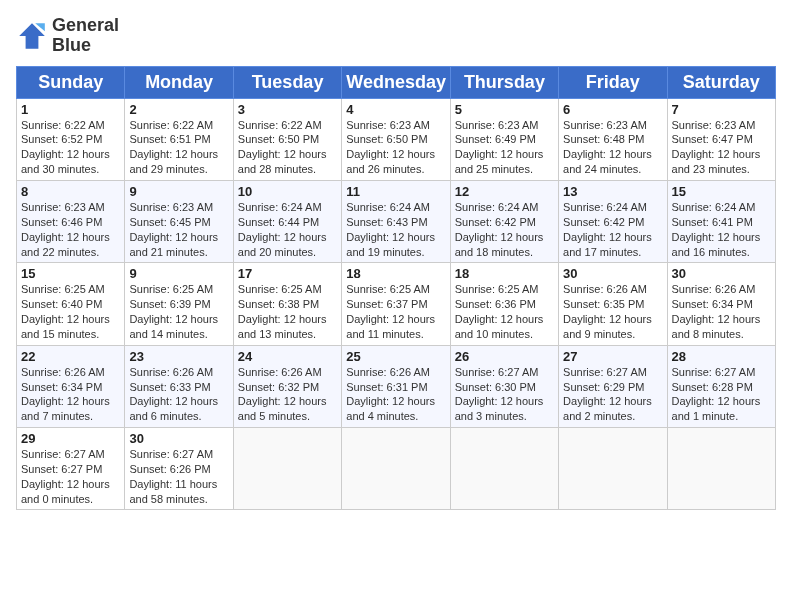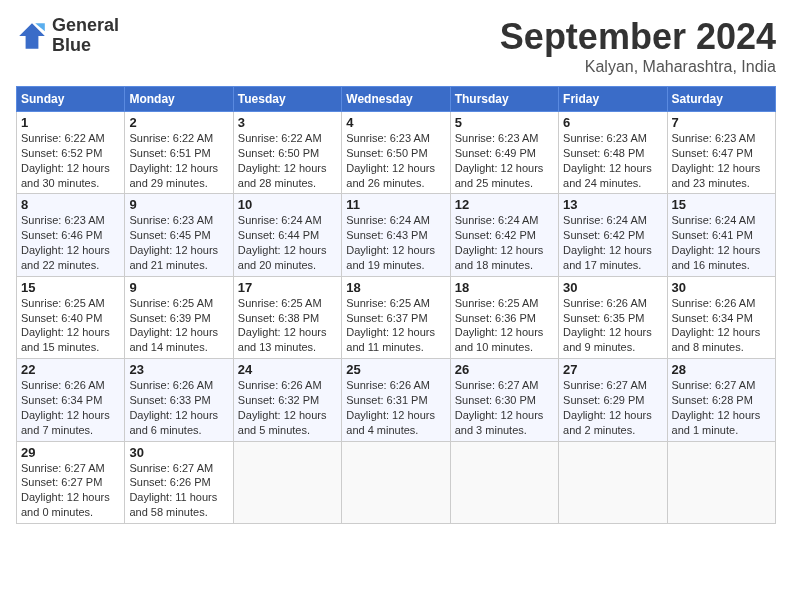--- a/index.html
+++ b/index.html
@@ -53,24 +53,24 @@
       color: #555;
     }
     .calendar {
       width: 100%;
       border-collapse: collapse;
       table-layout: fixed;
     }
     .calendar th {
       background: #3a6cc8;
       color: #fff;
-      font-size: 12px;
+      font-size: 18px;
       font-weight: bold;
       padding: 5px 4px;
-      text-align: left;
+      text-align: center;
       border: 1px solid #5a8ae0;
     }
     .calendar td {
       vertical-align: top;
       border: 1px solid #ccc;
       padding: 3px 4px;
       font-size: 9.5px;
       color: #333;
       height: 82px;
       background: #fff;
@@ -105,24 +105,20 @@
     <div class="logo">
       <svg class="logo-icon" viewBox="0 0 40 40">
         <polygon points="20,4 36,20 28,20 28,36 12,36 12,20 4,20" fill="#3a6cc8"></polygon>
         <polygon points="24,4 36,14 36,4" fill="#5aaeee"></polygon>
       </svg>
       <div class="logo-text">
         <span>General</span>
         <span>Blue</span>
       </div>
     </div>
-    <div class="title-block">
-      <div class="month-title">September 2024</div>
-      <div class="location-title">Kalyan, Maharashtra, India</div>
-    </div>
   </div>
 
   <table class="calendar">
     <thead>
       <tr>
       <th>Sunday</th>
           <th>Monday</th>
           <th>Tuesday</th>
           <th>Wednesday</th>
           <th>Thursday</th>

